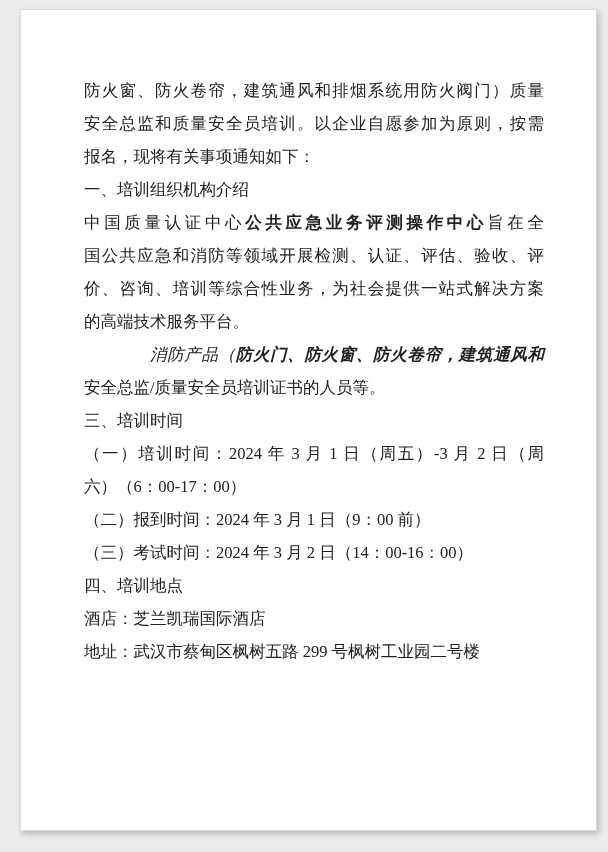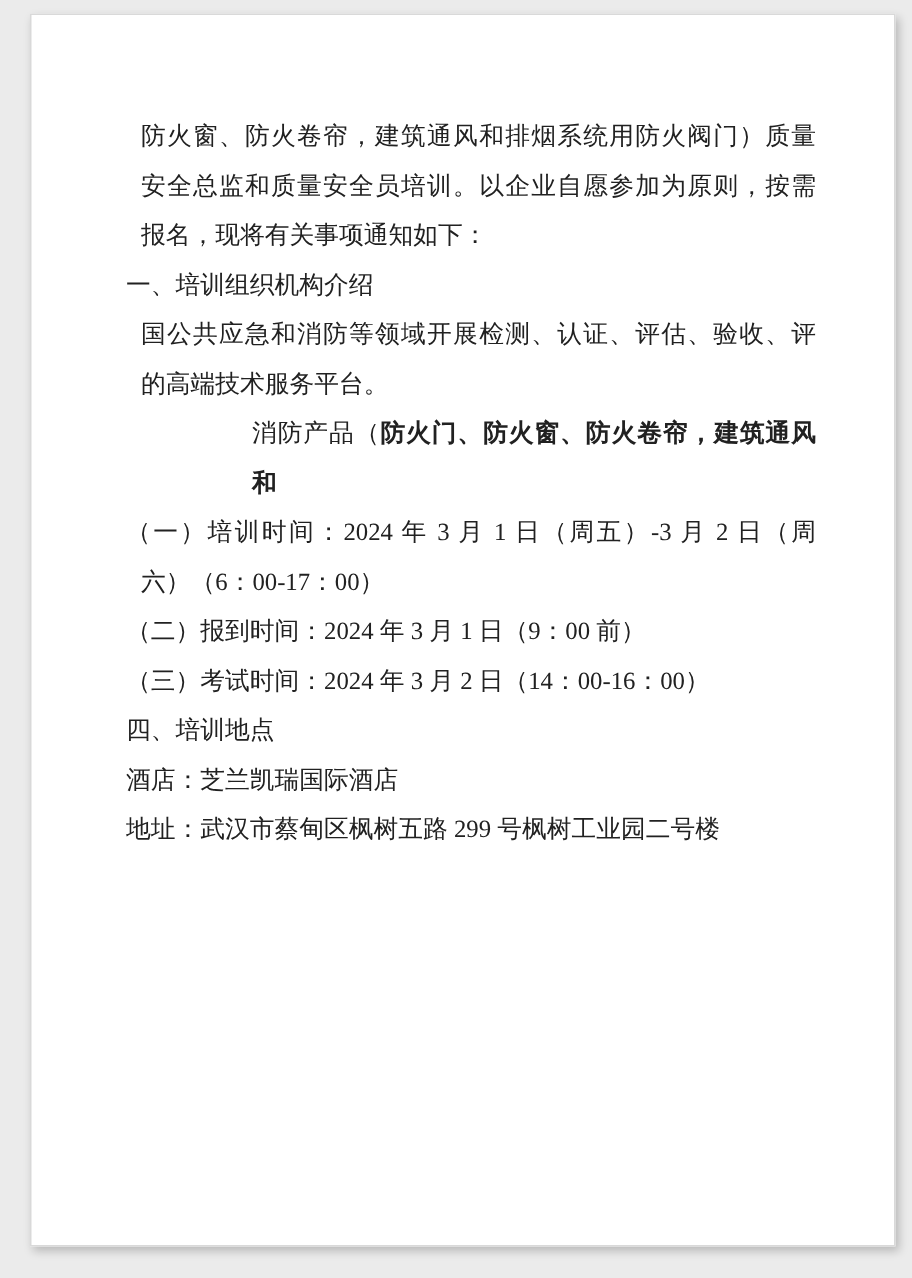--- a/index.html
+++ b/index.html
@@ -39,40 +39,44 @@
   .line {
     margin: 0;
     padding: 0;
     line-height: 33px;
     white-space: pre-wrap;
     text-align: left;
   }
   
   .jf { text-align: justify; text-align-last: justify; }
   
-  .i0 { margin-left: 10px; }
+  .i0 { margin-left: 0; }
   .i1 { }   
-  .i2 { margin-left: 84px; }   
+  .i2 { margin-left: 66px; font-style: italic; }   
   .ih { margin-left: -3px; }   
   .run { font-weight: 400; text-align: right; }
   .run.bold { font-weight: 700; }
 </style>
 </head>
 <body style="background: rgb(235, 235, 235);">
 
 <div class="viewport">
   <div class="paper" style="background: rgb(255, 255, 255);">
     <div class="doc" id="doc" style="color: rgb(33, 33, 33);">
         <p class="line i0 jf"><span class="run">防火窗、防火卷帘，建筑通风和排烟系统用防火阀门）质量</span></p>
         <p class="line i0 jf"><span class="run">安全总监和质量安全员培训。以企业自愿参加为原则，按需</span></p>
         <p class="line i0"><span class="run">报名，现将有关事项通知如下：</span></p>
         <p class="line i1"><span class="run">一、培训组织机构介绍</span></p>
+        <p class="line i1 jf"><span class="run">中国质量认证中心</span><span class="run bold">公共应急业务评测操作中心</span><span class="run">旨在全</span></p>
         <p class="line i0 jf"><span class="run">国公共应急和消防等领域开展检测、认证、评估、验收、评</span></p>
+        <p class="line i0 jf"><span class="run">价、咨询、培训等综合性业务，为社会提供一站式解决方案</span></p>
         <p class="line i0"><span class="run">的高端技术服务平台。</span></p>
         <p class="line i2 jf"><span class="run">消防产品（</span><span class="run bold">防火门、防火窗、防火卷帘，建筑通风和</span></p>
+        <p class="line i0"><span class="run">安全总监/质量安全员培训证书的人员等。</span></p>
+        <p class="line i1"><span class="run">三、培训时间</span></p>
         <p class="line i1 jf"><span class="run">（一）培训时间：2024 年 3 月 1 日（周五）-3 月 2 日（周</span></p>
         <p class="line i0"><span class="run">六）（6：00-17：00）</span></p>
         <p class="line i1"><span class="run">（二）报到时间：2024 年 3 月 1 日（9：00 前）</span></p>
         <p class="line i1"><span class="run">（三）考试时间：2024 年 3 月 2 日（14：00-16：00）</span></p>
         <p class="line i1"><span class="run">四、培训地点</span></p>
         <p class="line i1"><span class="run">酒店：芝兰凯瑞国际酒店</span></p>
         <p class="line i1"><span class="run">地址：武汉市蔡甸区枫树五路 299 号枫树工业园二号楼</span></p>
       </div>
   </div>
 </div>

